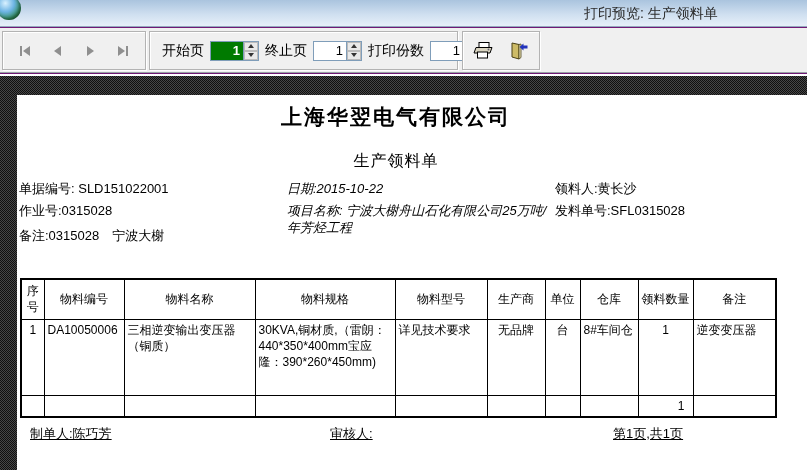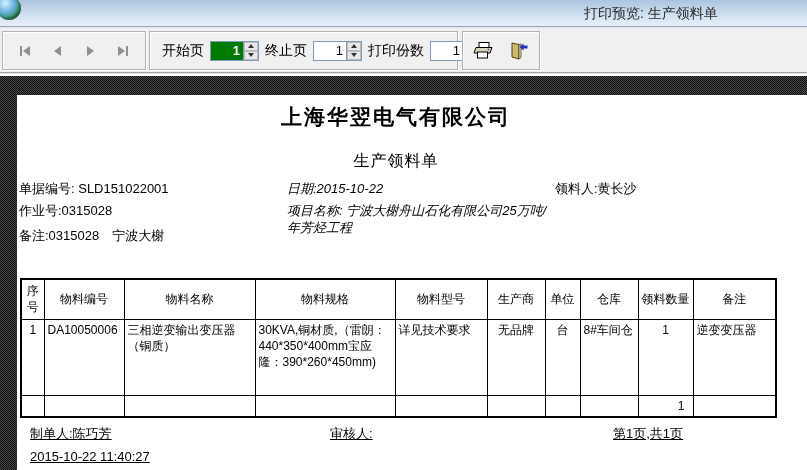--- a/index.html
+++ b/index.html
@@ -1,18 +1,18 @@
 <!DOCTYPE html>
 <html><head>
 <meta charset="utf-8">
 <style>
   * { margin:0; padding:0; box-sizing:border-box; }
   html,body { width:807px; height:470px; overflow:hidden;
     font-family:"Liberation Sans","DejaVu Sans",sans-serif; }
-  .window { position:relative; width:807px; height:470px; background:#e5e5e5; }
+  .window { position:relative; width:807px; height:470px; background:#701a75; }
 
   
   .titlebar { position:absolute; left:0; top:0; width:807px; height:27px;
     background:linear-gradient(180deg,#aac4de 0%,#cfdff0 55%,#e7f0f9 100%);
     border-bottom:1px solid #94a8bd; }
   .app-icon { position:absolute; left:-3px; top:-4px; width:24px; height:24px; border-radius:50%;
     background:radial-gradient(circle at 35% 30%, #d9f1ff 0%, #6db4e4 38%, #2e8b57 72%, #0c4f2a 100%);
     box-shadow:inset -2px -2px 3px rgba(0,0,0,.35); }
   .title-text { position:absolute; left:584px; top:5px; font-size:14px; color:#2b2b2b; }
 
@@ -184,20 +184,21 @@
           <div class="info-line">单据编号: SLD151022001</div>
           <div class="info-line">作业号:0315028</div>
           <div class="info-line remark">备注:0315028　宁波大榭</div>
         </div>
         <div class="info-col2">
           <div class="info-line">日期:2015-10-22</div>
           <div class="info-line wrap">项目名称: 宁波大榭舟山石化有限公司25万吨/年芳烃工程</div>
         </div>
         <div class="info-col3">
           <div class="info-line">领料人:黄长沙</div>
+          <div class="info-line">发料单号:SFL0315028</div>
         </div>
 
         <table class="req">
           <colgroup>
             <col style="width:23px">
               <col style="width:80px">
               <col style="width:131px">
             <col style="width:140px">
               <col style="width:92px">
               <col style="width:58px">
@@ -240,20 +241,19 @@
             <td></td>
             <td></td>
             <td></td>
             <td class="ta-c">1</td>
             <td></td>
           </tr>
         </tbody>
           </table>
 
         <div class="foot-item f-maker">制单人:陈巧芳</div>
-        <div class="foot-item f-time">2015-10-22 11:40:27</div>
         <div class="foot-item f-audit">审核人:</div>
         <div class="foot-item f-page">第1页,共1页</div>
 
       </div>
     </div>
   </div>
 </div>
 
 </body></html>

